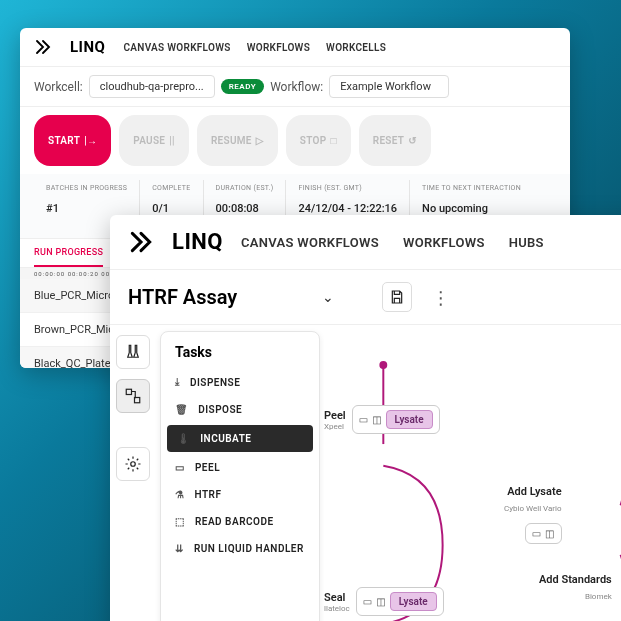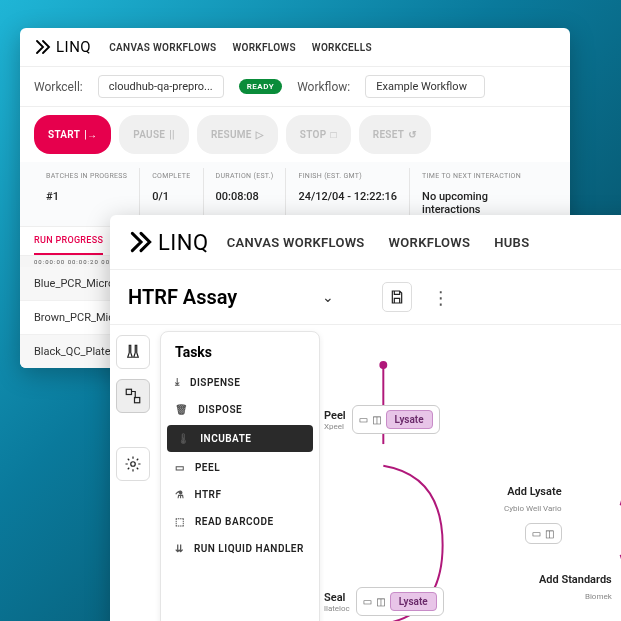--- a/index.html
+++ b/index.html
@@ -1,30 +1,30 @@
 <!DOCTYPE html>
 <html><head>
 <meta charset="utf-8">
 <style>
 *{box-sizing:border-box;margin:0;padding:0;font-family:-apple-system,BlinkMacSystemFont,"Segoe UI",Roboto,sans-serif}
 body{width:621px;height:621px;overflow:hidden;background:linear-gradient(135deg,#1fb5d6 0%,#0a7a9c 40%,#053a4a 100%);position:relative}
 .win{position:absolute;background:#fff;border-radius:6px;box-shadow:0 6px 24px rgba(0,0,0,.25);overflow:hidden}
 .win1{top:28px;left:20px;width:550px;height:340px}
 .win2{top:215px;left:110px;width:560px;height:420px}
 .topbar{display:flex;align-items:center;gap:18px;padding:10px 14px;border-bottom:1px solid #eee}
-.logo{display:flex;align-items:flex-end;gap:4px;font-weight:400;font-size:15px;letter-spacing:.5px}
+.logo{display:flex;align-items:flex-start;gap:18px;font-weight:700;font-size:15px;letter-spacing:.5px}
 .logo svg{width:18px;height:18px}
 .nav{display:flex;gap:16px;font-size:10px;font-weight:600;color:#333;letter-spacing:.3px}
 .nav span{cursor:pointer}
-.row1{display:flex;align-items:center;gap:15px;padding:8px 14px;border-bottom:1px solid #eee;font-size:12px}
+.row1{display:flex;align-items:center;gap:6px;padding:8px 14px;border-bottom:1px solid #eee;font-size:12px}
 .lbl{color:#555}
 .dd{border:1px solid #ddd;border-radius:4px;padding:4px 10px;font-size:11px;color:#333;background:#fff;min-width:120px;display:flex;align-items:center;gap:6px}
 .pill{background:#0a8c3a;color:#fff;font-size:8px;padding:3px 8px;border-radius:10px;font-weight:600;letter-spacing:.5px}
 .ctrls{display:flex;gap:8px;padding:8px 14px}
-.btn{border:none;border-radius:16px;padding:14px 14px;font-size:10px;font-weight:600;display:flex;align-items:center;gap:4px;cursor:pointer;letter-spacing:.3px}
+.btn{border:none;border-radius:16px;padding:20px 14px;font-size:10px;font-weight:600;display:flex;align-items:center;gap:4px;cursor:pointer;letter-spacing:.3px}
 .btn-start{background:#e6004d;color:#fff}
 .btn-dis{background:#f0f0f0;color:#bbb}
 .stats{display:flex;padding:6px 14px;gap:0;border-bottom:1px solid #eee;background:#fafbfc}
 .stat{padding:4px 12px;border-right:1px solid #e5e5e5}
 .stat:last-child{border:none;flex:1}
 .stat .h{font-size:7px;color:#888;letter-spacing:.3px;margin-bottom:10px;text-transform:uppercase}
 .stat .v{font-size:11px;font-weight:500;color:#222}
 .tabs{display:flex;gap:18px;padding:0 14px;border-bottom:1px solid #eee}
 .tab{font-size:9px;padding:8px 0;color:#888;font-weight:500;letter-spacing:.3px;cursor:pointer}
 .tab.active{color:#e6004d;border-bottom:2px solid #e6004d}

